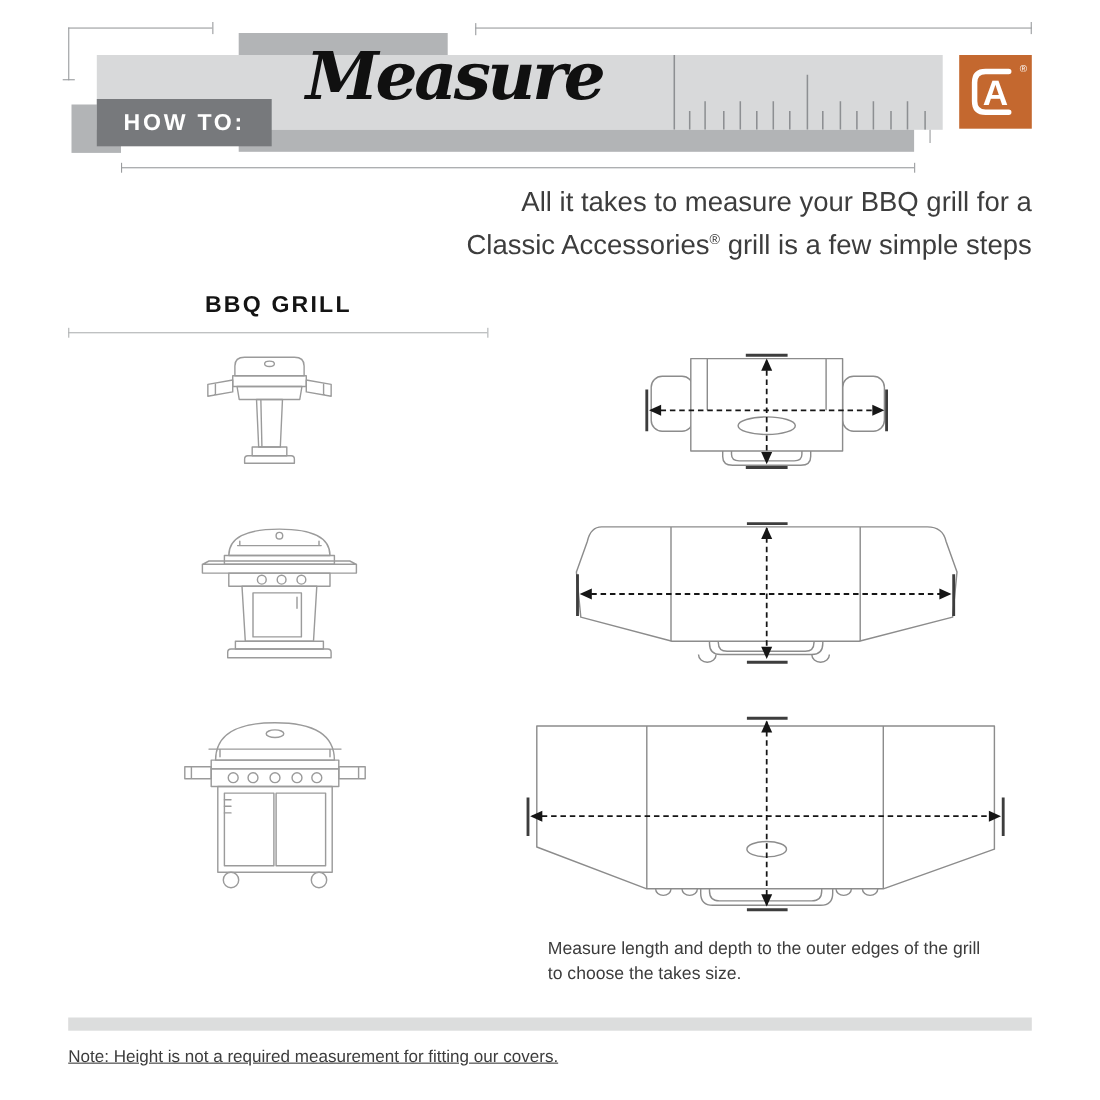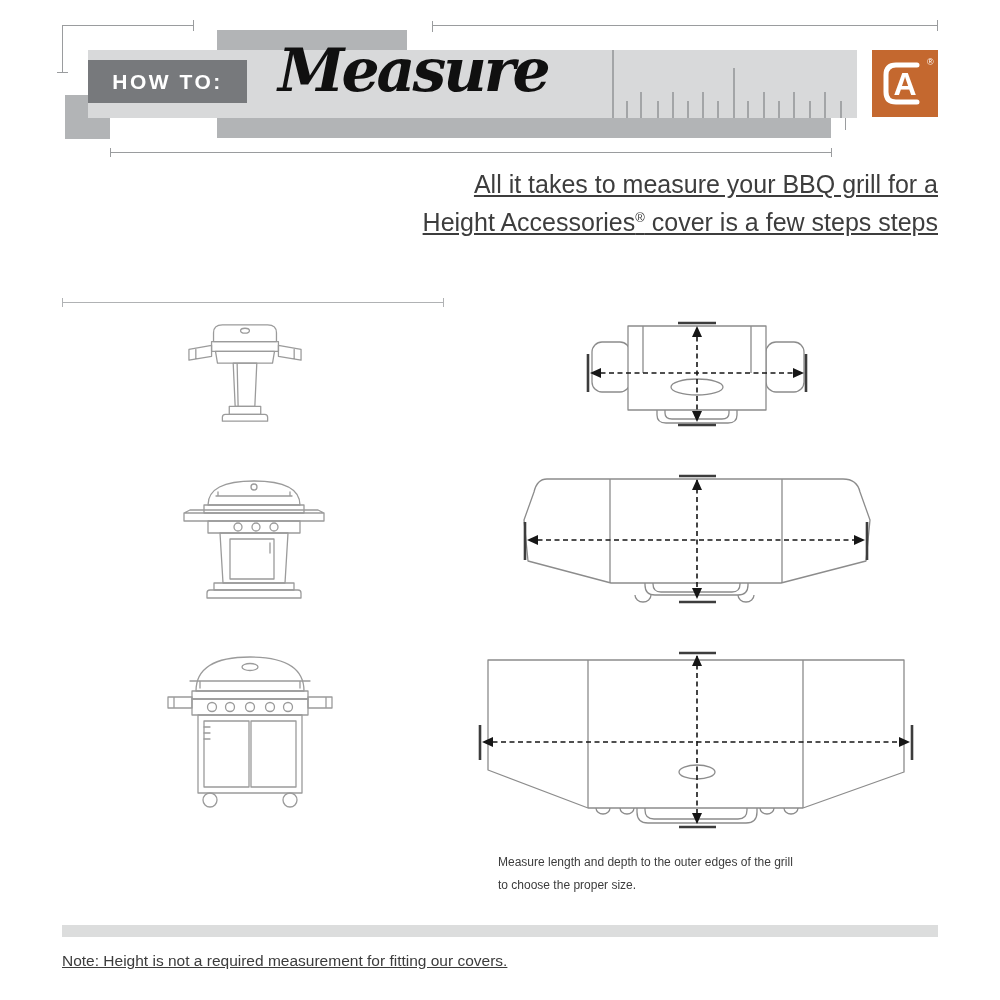--- a/index.html
+++ b/index.html
@@ -4,35 +4,35 @@
 <style>
   html,body{margin:0;padding:0;}
   .page{position:relative;width:1000px;height:1000px;background:#fff;overflow:hidden;
         font-family:"Liberation Sans","DejaVu Sans",sans-serif;color:var(--ink,#1a1a1a);}
   .abs{position:absolute;}
   
   .rect-top{left:217px;top:30px;width:190px;height:20px;background:var(--bar_medium,#b2b4b6);}
   .rect-left-small{left:65px;top:95px;width:45px;height:44px;background:var(--bar_medium,#b2b4b6);}
   .bar-light{left:88px;top:50px;width:769px;height:68px;background:var(--bar_light,#d8d9da);}
   .bar-under{left:217px;top:118px;width:614px;height:20px;background:var(--bar_medium,#b2b4b6);}
-  .howto-box{left:88px;top:60px;width:159px;height:43px;background:var(--box_dark,#77797c);
+  .howto-box{left:88px;top:90px;width:159px;height:43px;background:var(--box_dark,#77797c);
              display:flex;align-items:center;justify-content:center;}
   .howto-box span{color:#fff;font-weight:bold;font-size:21px;letter-spacing:2.5px;}
   .script-title{left:278px;top:40px;font-family:"DejaVu Serif","Liberation Serif",serif;
                 font-style:italic;font-weight:bold;font-size:60px;line-height:1;color:#101010;
                 letter-spacing:-3px;z-index:5;}
   .hline{background:var(--line_gray,#9a9c9e);height:1px;}
   .vline{background:var(--line_gray,#9a9c9e);width:1px;}
   .logo{left:872px;top:50px;width:66px;height:67px;background:var(--brand_orange,#c4682f);}
   .subtitle{right:62px;top:168px;width:640px;text-align:right;font-size:25px;line-height:33px;
-            color:#3d3d3d;text-decoration:underline;}
+            color:#3d3d3d;}
   .subtitle sup{font-size:13px;}
   .section-heading{left:128px;top:266px;width:250px;text-align:center;font-weight:bold;
                    font-size:21px;letter-spacing:2px;color:#141414;}
-  .caption{left:498px;top:851px;font-size:12px;line-height:23px;color:var(--text_gray,#3c3c3c);}
+  .caption{left:498px;top:851px;font-size:16px;line-height:23px;color:var(--text_gray,#3c3c3c);}
   .footer-bar{left:62px;top:925px;width:876px;height:12px;background:#dcdddd;}
   .note{left:62px;top:952px;font-size:15.5px;color:var(--text_gray,#3c3c3c);text-decoration:underline;}
   svg{display:block;}
   .sketch{stroke:var(--sketch_gray,#9b9b9b);stroke-width:1.3;fill:none;stroke-linejoin:round;stroke-linecap:round;}
   .outline{stroke:var(--diagram_gray,#8c8c8c);stroke-width:1.3;fill:#fff;stroke-linejoin:round;}
   .outline2{stroke:var(--diagram_gray,#8c8c8c);stroke-width:1.3;fill:none;stroke-linejoin:round;}
   .dash{stroke:#161616;stroke-width:1.6;fill:none;stroke-dasharray:5 3.5;}
   .cap{stroke:#3d3d3d;stroke-width:2.6;fill:none;}
   .ah{fill:#161616;stroke:none;}
 </style>
@@ -71,23 +71,24 @@
   <div class="abs logo">
     <svg width="66" height="67" viewBox="0 0 66 67">
       <path d="M45,15 H24 Q14,15 14,25 V42 Q14,52 24,52 H45" stroke="#fff" stroke-width="5" fill="none" stroke-linecap="round"></path>
       <text x="33" y="45" font-family="Liberation Sans, sans-serif" font-size="32" font-weight="bold" fill="#fff" text-anchor="middle">A</text>
       <text x="55" y="15" font-family="Liberation Sans, sans-serif" font-size="9" fill="#fff">®</text>
     </svg>
   </div>
 
   <div class="abs subtitle">
     <div>All it takes to measure your BBQ grill for a</div>
-    <div><span>Height Accessories</span><sup>®</sup><span> cover is a few steps steps</span></div>
-  </div>
-
+    <div><span>Classic Accessories</span><sup>®</sup><span> grill is a few simple steps</span></div>
+  </div>
+
+  <div class="abs section-heading">BBQ GRILL</div>
   <div class="abs hline" style="left:62px;top:302px;width:381px;background:#b0b2b4;"></div>
   <div class="abs vline" style="left:62px;top:298px;height:9px;background:#b0b2b4;"></div>
   <div class="abs vline" style="left:443px;top:298px;height:9px;background:#b0b2b4;"></div>
 
   <div class="abs" style="left:186px;top:314px;">
     <svg width="118" height="118" viewBox="0 0 120 120">
       <g class="sketch">
         <path d="M28,28 v-9 q0,-8 9,-8 h46 q9,0 9,8 v9 z"></path>
         <ellipse cx="60" cy="17" rx="4.5" ry="2.5"></ellipse>
         <path d="M26,28 h68 v10 h-68 z"></path>
@@ -215,19 +216,19 @@
         <path class="cap" d="M12,79 V114 M444,79 V114"></path>
         <path class="dash" d="M16,96 H440"></path>
         <polygon class="ah" points="14,96 25,91 25,101"></polygon>
         <polygon class="ah" points="442,96 431,91 431,101"></polygon>
       </g>
     </svg>
   </div>
 
   <div class="abs caption">
     <div>Measure length and depth to the outer edges of the grill</div>
-    <div>to choose the proper size.</div>
+    <div>to choose the takes size.</div>
   </div>
 
   <div class="abs footer-bar"></div>
   <div class="abs note">Note: Height is not a required measurement for fitting our covers.</div>
 
 </div>
 
 </body></html>

